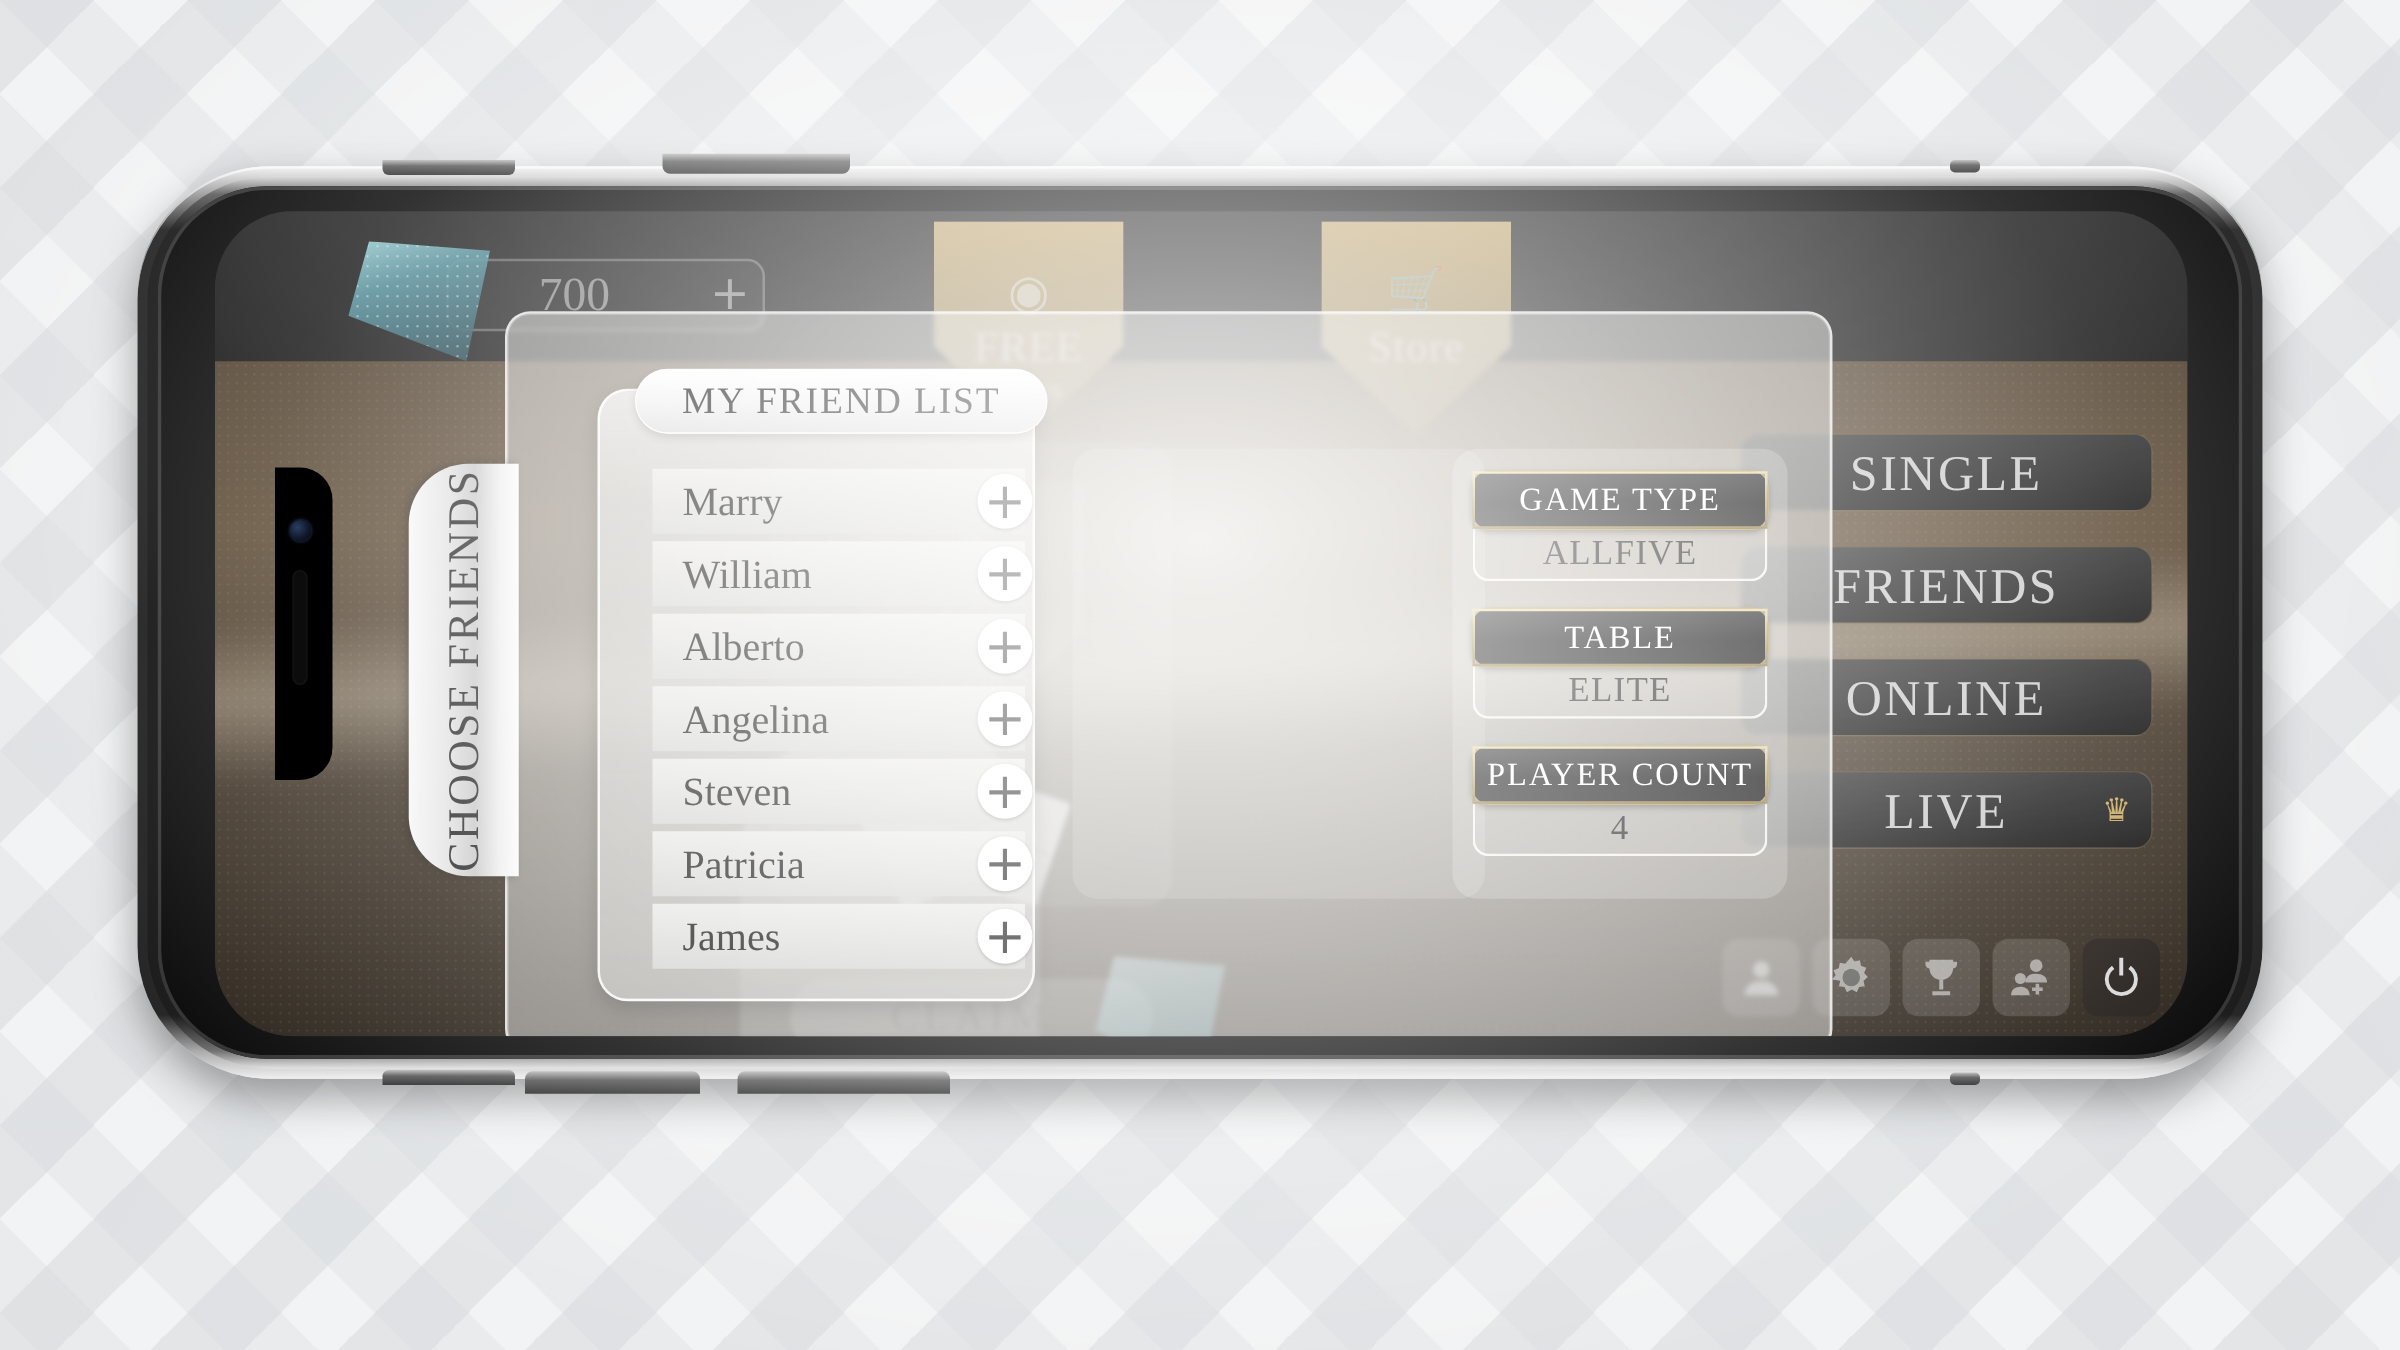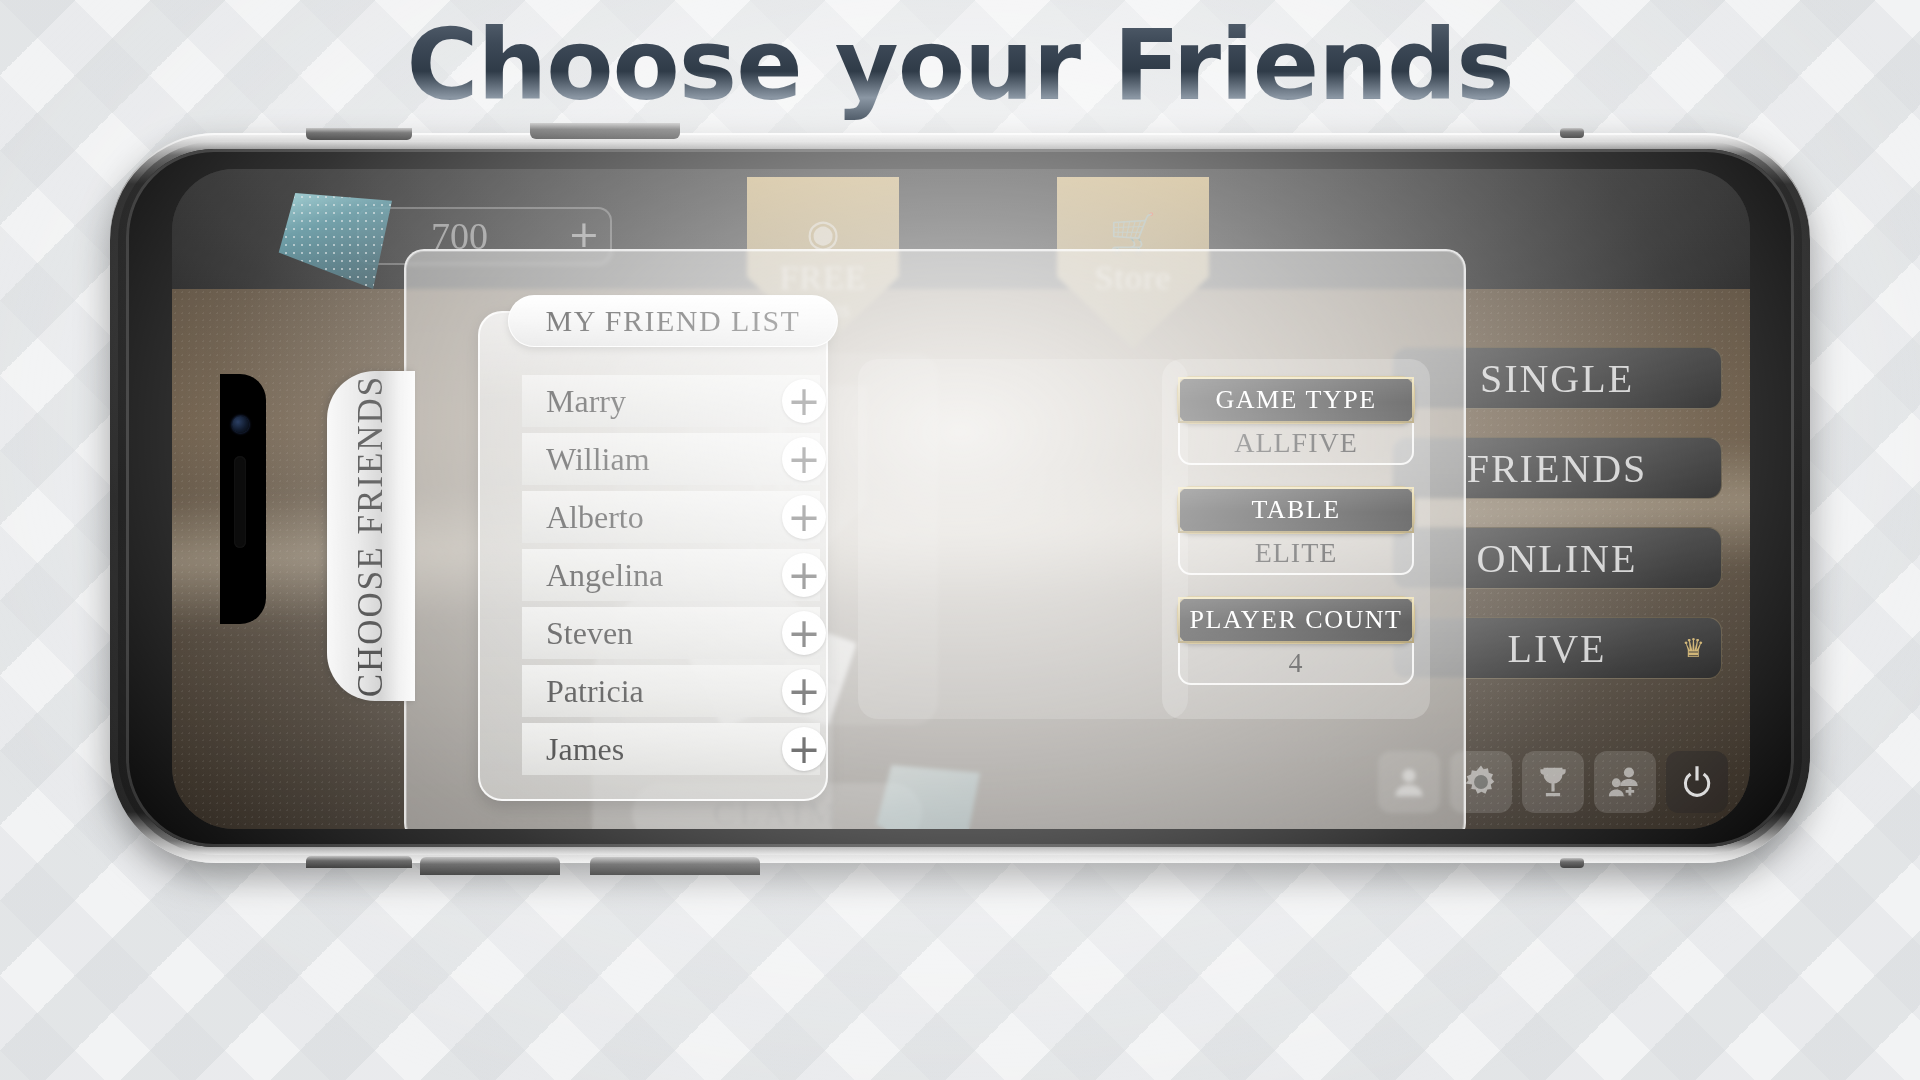--- a/index.html
+++ b/index.html
@@ -314,21 +314,20 @@
   #mid-card{
     position:absolute; left:452px; top:108px; width:330px; height:360px;
     border-radius:20px; background: rgba(255,255,255,.16);
   }
 </style>
 </head>
 <body>
 
 <div id="page">
 
-  <div id="headline">Choose your Friends</div>
 
   <div id="phone">
     <div class="side-btn btn-top-a"></div>
     <div class="side-btn btn-top-b"></div>
     <div class="side-btn btn-top-c"></div>
     <div class="side-btn btn-bot-a"></div>
     <div class="side-btn btn-bot-b"></div>
     <div class="side-btn btn-bot-c"></div>
     <div class="side-btn btn-bot-d"></div>
 

